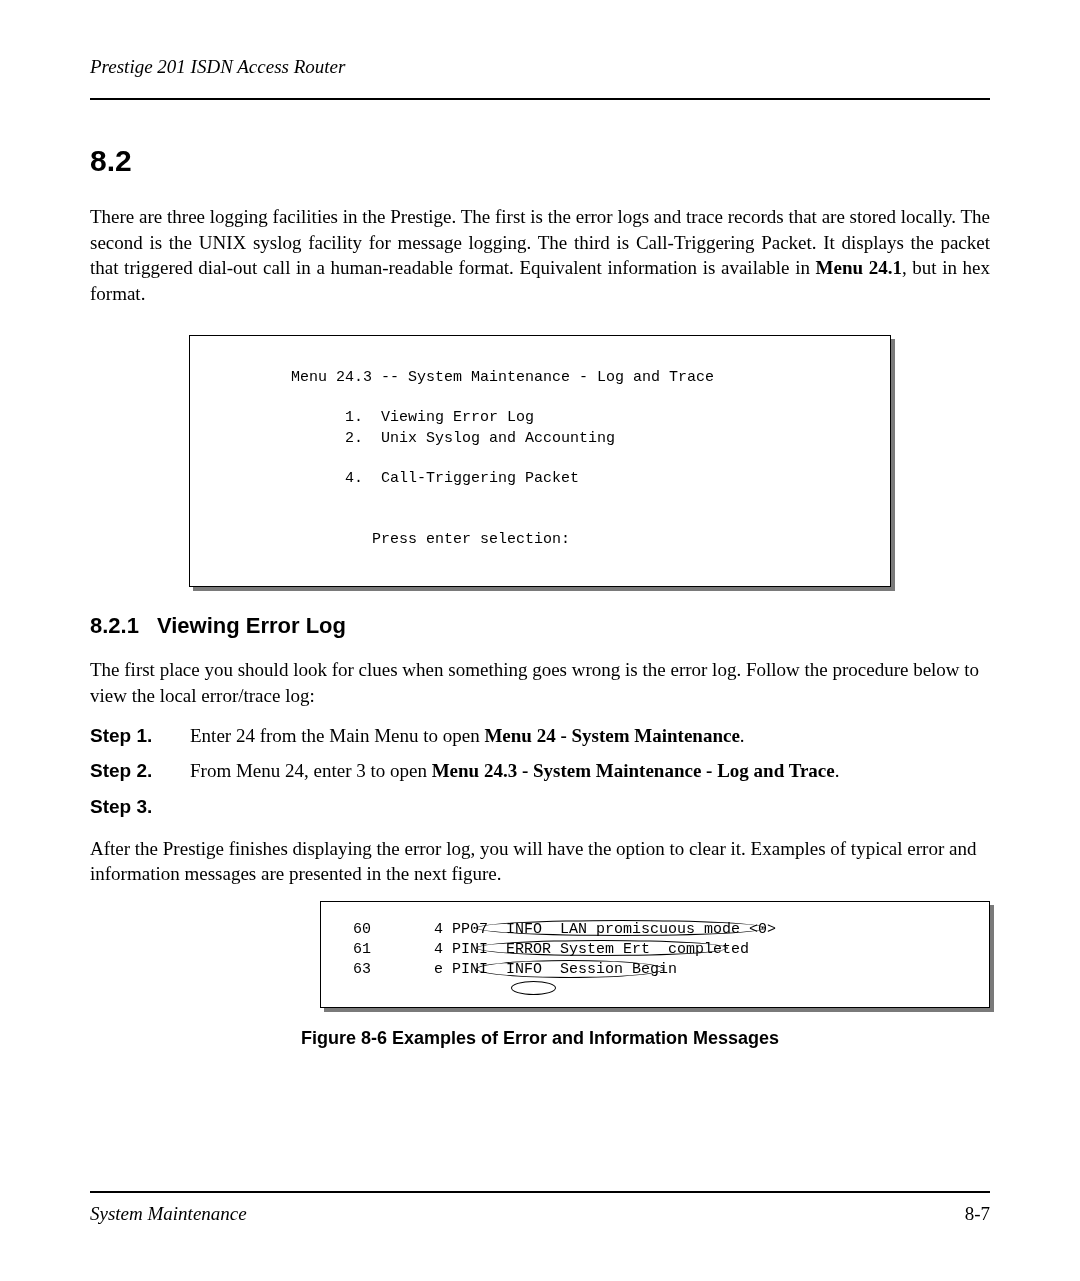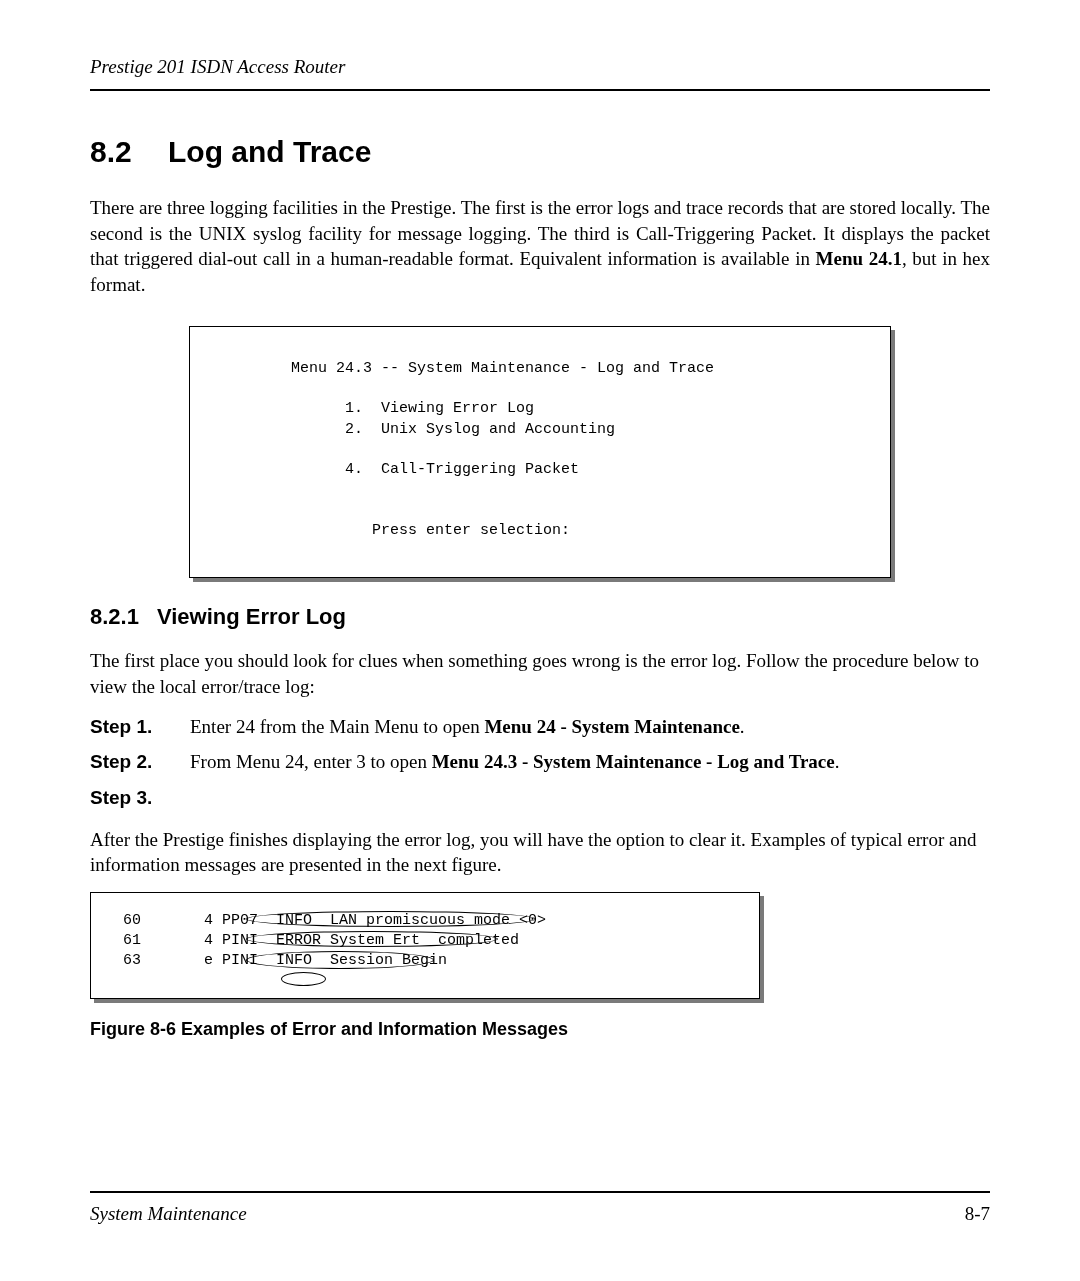--- a/index.html
+++ b/index.html
@@ -8,21 +8,21 @@
       height: 1281px;
       background: #ffffff;
       font-family: "Times New Roman", Times, serif;
       color: #000000;
       position: relative;
       padding: 56px 90px 40px 90px;
     }
     .header {
       font-style: italic;
       font-size: 19px;
-      padding-bottom: 11px;
+      padding-bottom: 20px;
       border-bottom: 2px solid #000000;
       margin-bottom: 44px;
     }
     .section-title {
       font-family: Arial, Helvetica, sans-serif;
       font-weight: bold;
       font-size: 30px;
       margin-bottom: 26px;
       display: flex;
     }
@@ -82,21 +82,21 @@
       font-family: Arial, Helvetica, sans-serif;
       font-weight: bold;
       width: 92px;
       flex-shrink: 0;
     }
     .step-text {
       flex: 1;
     }
     .errorlog-box-wrap {
       display: flex;
-      justify-content: flex-start;
+      justify-content: flex-end;
       margin-top: 10px;
       margin-bottom: 20px;
     }
     .errorlog-box {
       width: 670px;
       border: 1.5px solid #000000;
       box-shadow: 4px 4px 0 0 #7a7a7a;
       padding: 18px 18px 26px 32px;
       font-family: "Courier New", Courier, monospace;
       font-size: 15px;
@@ -114,20 +114,21 @@
       pointer-events: none;
     }
     .o1 { width: 290px; height: 16px; left: 155px; top: 18px; }
     .o2 { width: 252px; height: 16px; left: 155px; top: 38px; }
     .o3 { width: 188px; height: 18px; left: 155px; top: 58px; }
     .o4 { width: 45px;  height: 14px; left: 190px; top: 79px; }
     .figure-caption {
       font-family: Arial, Helvetica, sans-serif;
       font-weight: bold;
       font-size: 18px;
+      text-align: center;
     }
     .footer {
       position: absolute;
       left: 90px;
       right: 90px;
       bottom: 56px;
       border-top: 2px solid #000000;
       padding-top: 10px;
       display: flex;
       justify-content: space-between;
@@ -137,21 +138,20 @@
   </style>
 </head>
 <body>
 
 <div class="header">
   <span>Prestige 201 ISDN Access Router</span>
 </div>
 
 <div class="section-title">
   <span class="num">8.2</span>
-  <span>Log and Trace</span>
 </div>
 
 <p class="intro-para">
   <span>There are three logging facilities in the Prestige.  The first is the error logs and trace records that are stored locally.  The second is the UNIX syslog facility for message logging. The third is Call-Triggering Packet. It displays the packet that triggered dial-out call in a human-readable format. Equivalent information is available in </span><span class="bold">Menu 24.1</span><span>, but in hex format.</span>
 </p>
 
 <div class="terminal-box-wrap">
   <div class="terminal-box">
 <span>         Menu 24.3 -- System Maintenance - Log and Trace</span>
 

